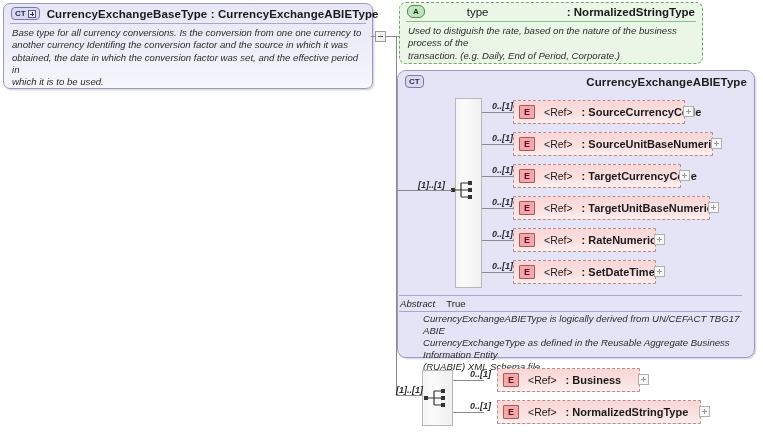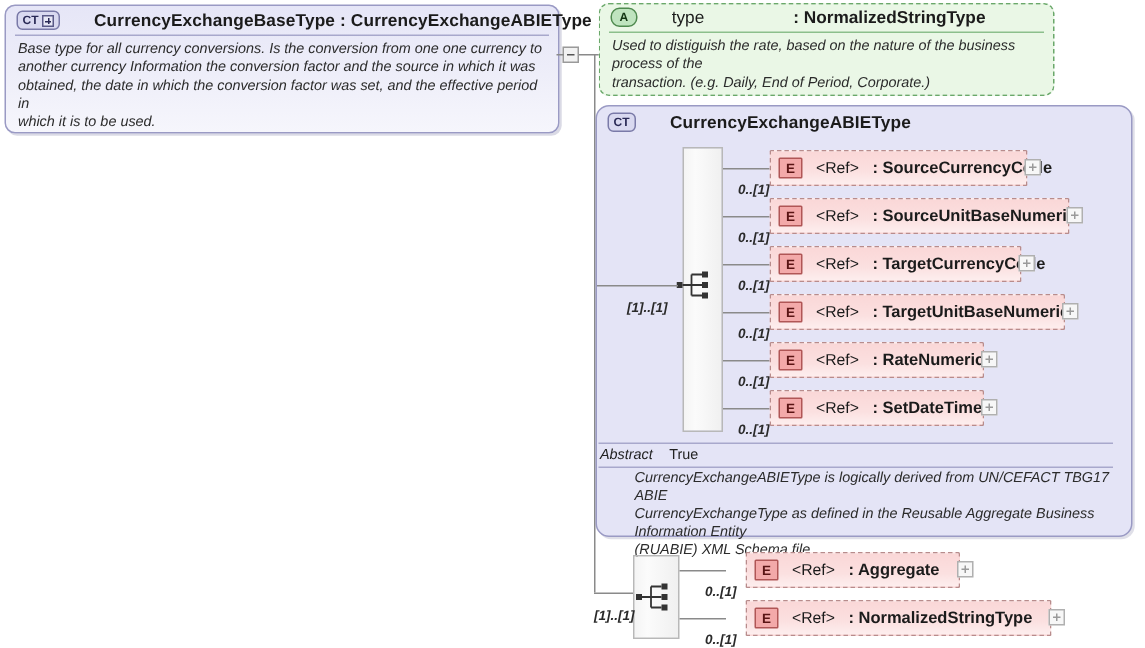--- a/index.html
+++ b/index.html
@@ -17,22 +17,23 @@
   }
 
   
   .box {
     position: absolute;
     border-radius: 7px;
   }
   .box-hdr {
     display: flex;
     align-items: center;
-    gap: 23px;
+    gap: 7px;
     padding: 3px 7px 2px 7px;
+    justify-content: space-between;
   }
   .box-title {
     font-size: 11.5px;
     font-weight: bold;
     color: #1b1b1b;
     letter-spacing: .1px;
     white-space: nowrap;
   }
   .box-rule {
     height: 1px;
@@ -176,21 +177,20 @@
   .expander::after  { top: 2px; bottom: 2px; left: 4px; width: 1px; }
 
   
   .card {
     position: absolute;
     font-size: 9px;
     font-style: italic;
     font-weight: bold;
     color: #2a2a2a;
     white-space: nowrap;
-    margin-top: 20px;
   }
 
   
   .ln {
     position: absolute;
     background: #8a8a8a;
   }
   .ln-h { height: 1px; }
   .ln-v { width: 1px; }
 
@@ -245,21 +245,21 @@
   <div class="box" id="base-type-box">
     <div class="box-hdr">
       <span class="badge badge-ct">
         <span>CT</span>
           <span class="plusglyph"></span>
       </span>
       <span class="box-title">CurrencyExchangeBaseType : CurrencyExchangeABIEType</span>
     </div>
     <div class="box-rule"></div>
     <div class="box-doc">Base type for all currency conversions. Is the conversion from one one currency to
-another currency Information the conversion factor and the source in which it was
+another currency Identifing the conversion factor and the source in which it was
 obtained, the date in which the conversion factor was set, and the effective period in
 which it is to be used.</div>
   </div>
 
   <div class="minusbox" style="left:375px; top:31px;"></div>
 
   <div class="ln ln-h" style="left:371px; top:36px; width:5px;"></div>
 
   <div class="ln ln-h" style="left:386px; top:36px; width:10px;"></div>
 
@@ -378,21 +378,21 @@
       <rect x="17" y="16" width="4" height="4" fill="#333"></rect>
     </svg>
   </div>
   <div class="card" style="left:396px; top:385px;">[1]..[1]</div>
 
   <div class="ln ln-h" style="left:453px; top:380px; width:31px;"></div>
   <div class="card" style="left:470px; top:369px;">0..[1]</div>
   <div class="elem" style="left:497px; top:368px; width:143px;">
     <span class="badge badge-e">E</span>
     <span class="ref">&lt;Ref&gt;</span>
-    <span class="ename">: Aggregate</span>
+    <span class="ename">: Business</span>
   </div>
   <div class="expander" style="left:638px; top:374px;"></div>
 
   <div class="ln ln-h" style="left:453px; top:412px; width:31px;"></div>
   <div class="card" style="left:470px; top:401px;">0..[1]</div>
   <div class="elem" style="left:497px; top:400px; width:204px;">
     <span class="badge badge-e">E</span>
     <span class="ref">&lt;Ref&gt;</span>
     <span class="ename">: NormalizedStringType</span>
   </div>

